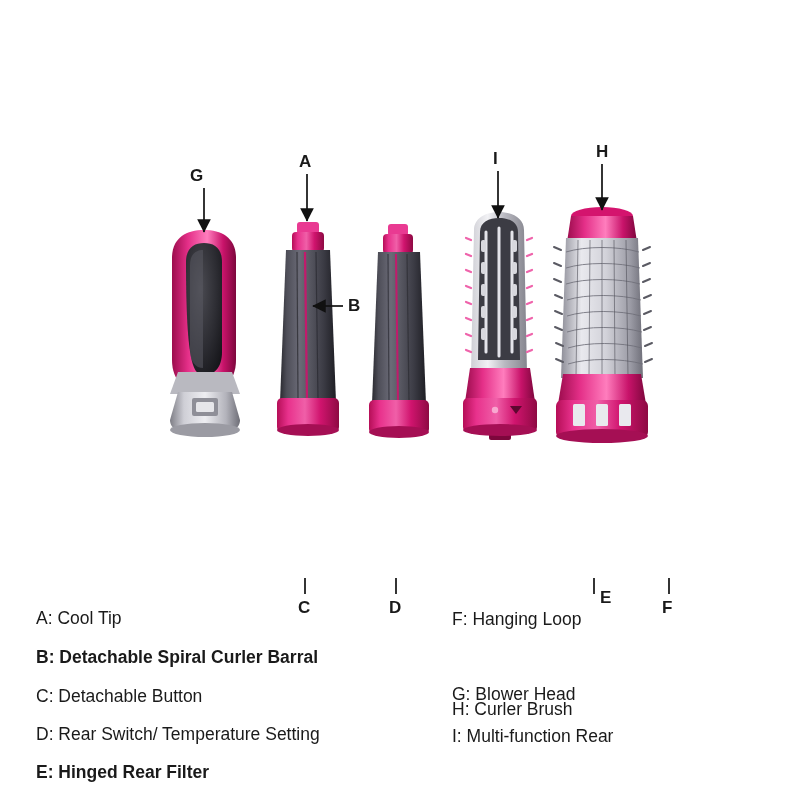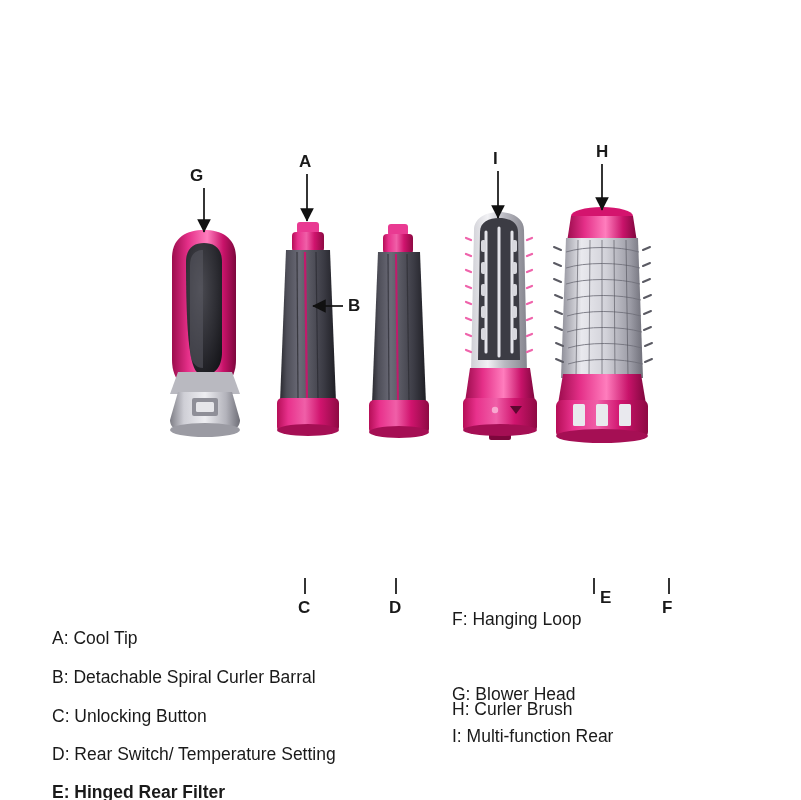--- a/index.html
+++ b/index.html
@@ -28,21 +28,21 @@
     font-weight: 700;
     color: #1a1a1a;
     letter-spacing: 0.2px;
   }
   .legend {
     position: absolute;
     font-size: 17.5px;
     color: #1a1a1a;
     white-space: nowrap;
   }
-  .legend-col-left { left: 52px; margin-top: 20px; }
+  .legend-col-left { left: 36px; }
   .legend-col-right { left: 452px; }
 </style>
 </head>
 <body>
 
 <svg id="diagram" viewBox="0 0 801 800" xmlns="http://www.w3.org/2000/svg">
   <defs>
     <linearGradient id="pinkBody" x1="0" y1="0" x2="1" y2="0">
       <stop offset="0%" stop-color="#b50e57"></stop>
       <stop offset="18%" stop-color="#e8318c"></stop>
@@ -245,22 +245,22 @@
 <div class="callout-label" style="left:348px; top:296px;">B</div>
 <div class="callout-label" style="left:493px; top:149px;">I</div>
 <div class="callout-label" style="left:596px; top:142px;">H</div>
 <div class="callout-label" style="left:298px; top:598px;">C</div>
 <div class="callout-label" style="left:389px; top:598px;">D</div>
 <div class="callout-label" style="left:600px; top:588px;">E</div>
 <div class="callout-label" style="left:662px; top:598px;">F</div>
 
 <div>
   <div class="legend legend-col-left" style="top:608px;">A: Cool Tip</div>
-  <div class="legend legend-col-left" style="top:647px;">B: Detachable Spiral Curler Barral</div>
-  <div class="legend legend-col-left" style="top:686px;">C: Unlocking Button</div>
+  <div class="legend legend-col-left" style="top:647px;font-weight:bold;">B: Detachable Spiral Curler Barral</div>
+  <div class="legend legend-col-left" style="top:686px;">C: Detachable Button</div>
   <div class="legend legend-col-left" style="top:724px;">D: Rear Switch/ Temperature Setting</div>
   <div class="legend legend-col-left" style="top:762px;font-weight:bold;"> E: Hinged Rear Filter</div>
 </div>
 
 <div>
   <div class="legend legend-col-right" style="top:609px;">F: Hanging Loop</div>
   <div class="legend legend-col-right" style="top:684px;">G: Blower Head</div>
   <div class="legend legend-col-right" style="top:687px;margin-top:12px;">H: Curler Brush</div>
   <div class="legend legend-col-right" style="top:726px;">I: Multi-function Rear</div>
 </div>

